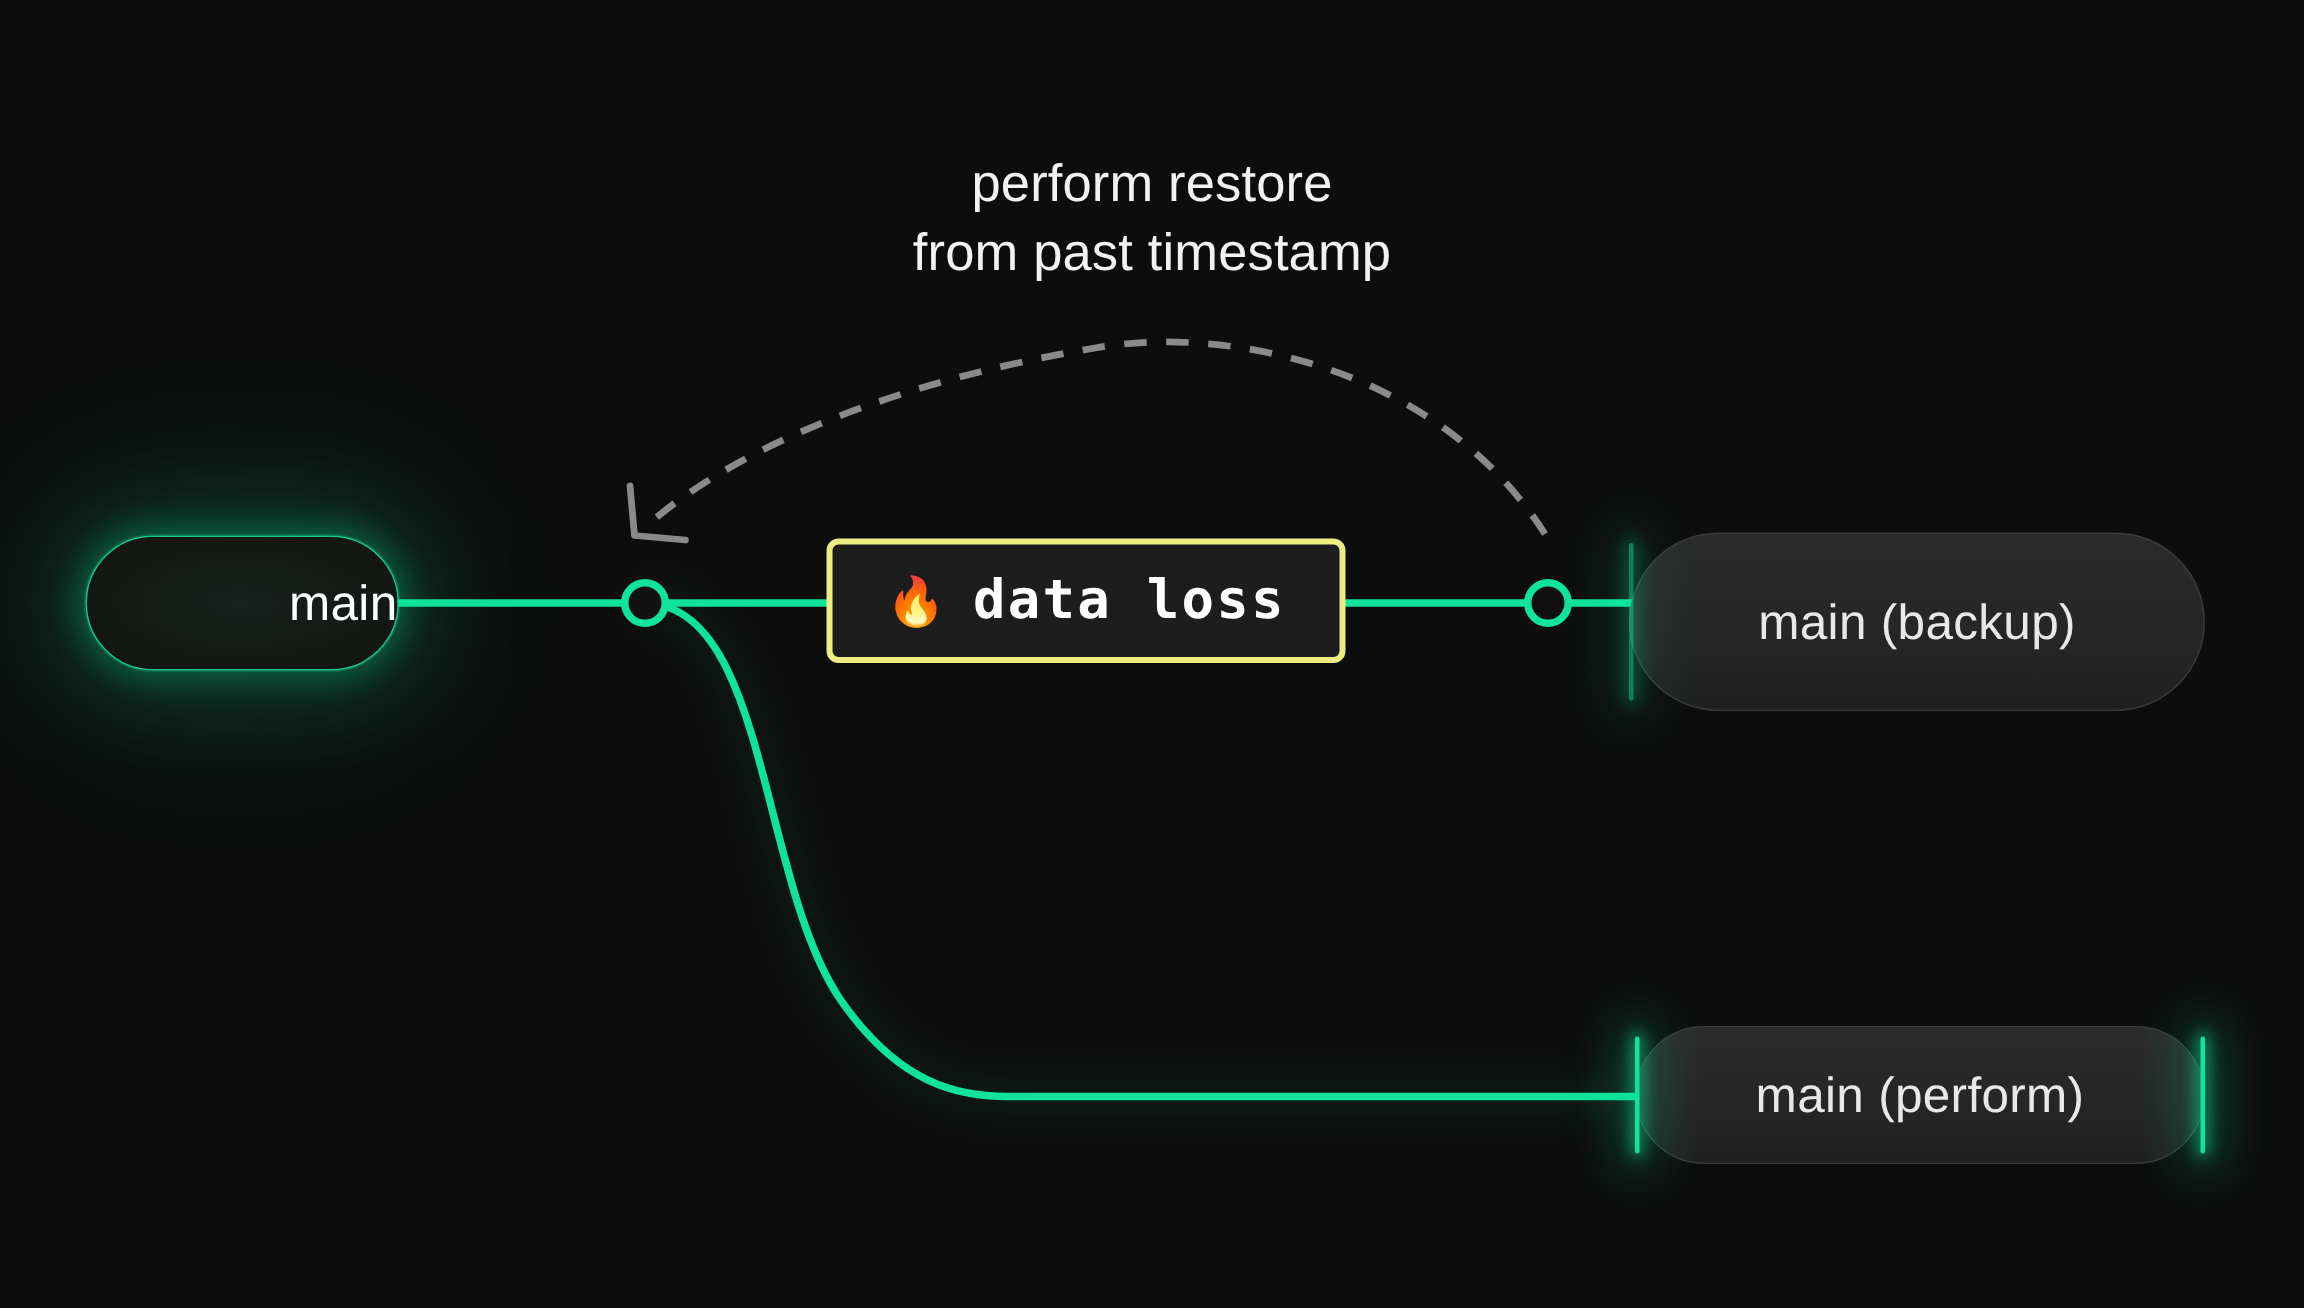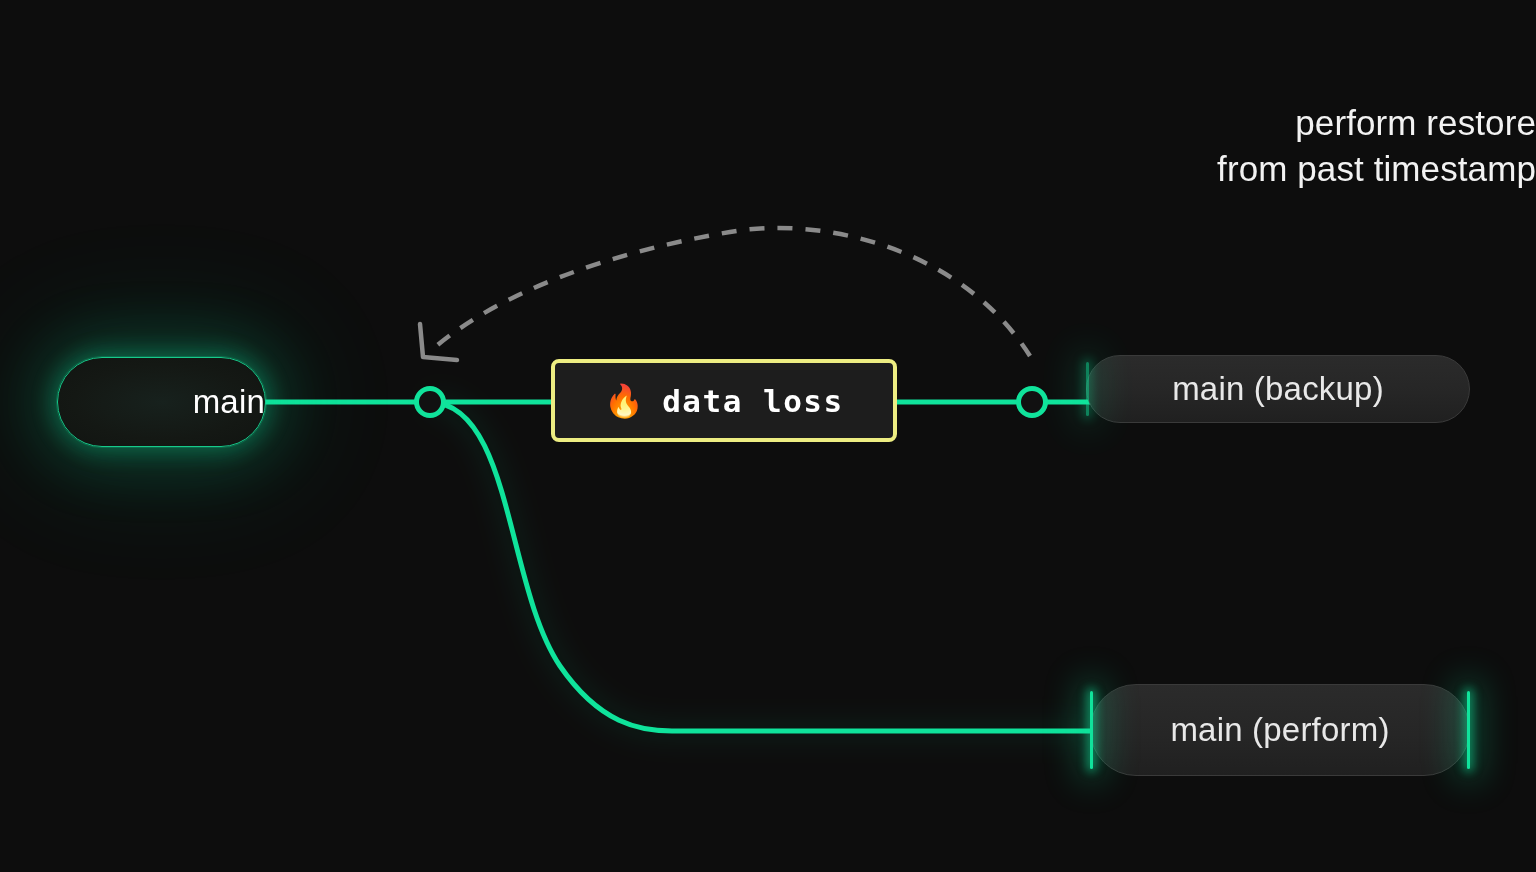--- a/index.html
+++ b/index.html
@@ -32,21 +32,21 @@
     height: 872px;
     pointer-events: none;
   }
 
   
   .caption {
     position: absolute;
     left: 0;
     top: 100px;
     width: 1536px;
-    text-align: right;
+    text-align: center;
     color: #f2f2f2;
     font-size: 35px;
     line-height: 46px;
     font-weight: 400;
     letter-spacing: 0.1px;
     white-space: pre-line;
   }
 
   
   .node {
@@ -91,21 +91,21 @@
   
   .node-grey {
     background: linear-gradient(180deg, #2b2b2b 0%, #262626 55%, #202020 100%);
     border: 1.5px solid #3a3a3a;
     color: #e8e8e8;
   }
   .node-backup {
     left: 1086px;
     top: 355px;
     width: 384px;
-    height: 68px;
+    height: 119px;
   }
   .node-restored {
     left: 1090px;
     top: 684px;
     width: 380px;
     height: 92px;
   }
 
   
   .edge-glow {
@@ -137,21 +137,21 @@
     border-radius: 8px;
     padding: 0 22px;
   }
   .event-box .emoji {
     font-size: 32px;
     line-height: 1;
   }
   .event-box .event-label {
     color: #ffffff;
     font-family: "DejaVu Sans Mono", "Liberation Mono", monospace;
-    font-size: 31px;
+    font-size: 36px;
     font-weight: 700;
     letter-spacing: 1.5px;
   }
 </style>
 </head>
 <body>
 
 <div id="canvas">
 
   <svg id="edges" viewBox="0 0 1536 872">

